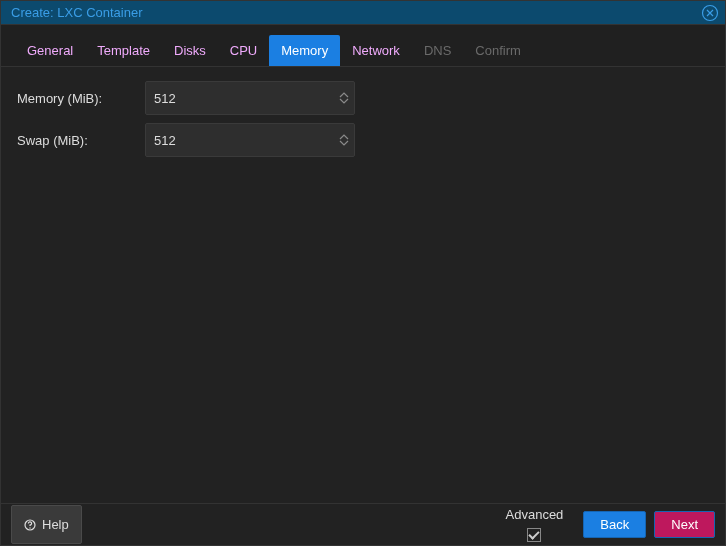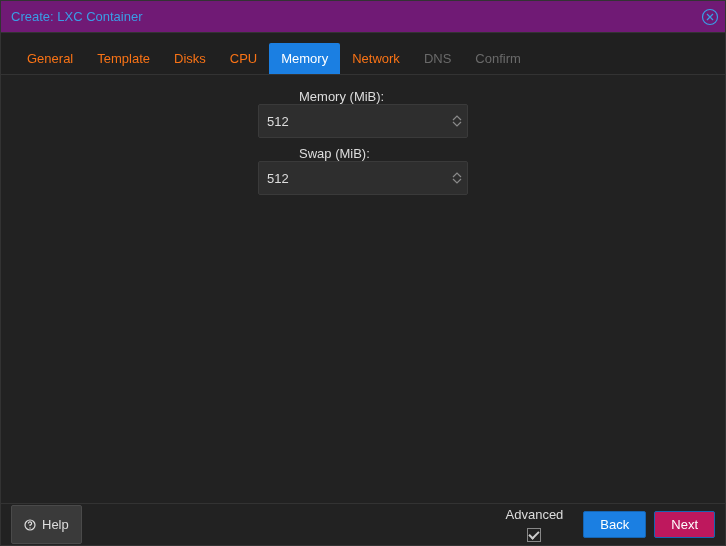--- a/index.html
+++ b/index.html
@@ -14,22 +14,22 @@
 }
 .window {
   width: 726px;
   height: 546px;
   background: #202020;
   display: flex;
   flex-direction: column;
   border: 1px solid #333;
 }
 .titlebar {
-  height: 32px;
-  background: #701a75;
+  height: 24px;
+  background: #0c4a6e;
   display: flex;
   align-items: center;
   padding: 0 10px;
   border-bottom: 1px solid #333;
   position: relative;
 }
 .title {
   color: #3a9de6;
   font-size: 13px;
 }
@@ -44,21 +44,21 @@
   color: #3a9de6;
 }
 .tabs {
   display: flex;
   padding: 10px 14px 0 14px;
   gap: 0;
   border-bottom: 1px solid #333;
 }
 .tab {
   padding: 8px 12px;
-  color: #f97316;
+  color: #f0abfc;
   cursor: pointer;
   font-size: 13px;
   border-radius: 2px 2px 0 0;
 }
 .tab.active {
   background: #1b7fe2;
   color: #fff;
 }
 .tab.disabled {
   color: #6a6a6a;
@@ -66,21 +66,20 @@
 }
 .content {
   flex: 1;
   padding: 14px 16px;
   background: #222;
 }
 .form-row {
   display: flex;
   align-items: center;
   margin-bottom: 8px;
-  flex-direction: column;
 }
 .form-label {
   width: 128px;
   color: #ddd;
   font-size: 13px;
 }
 .input-wrap {
   position: relative;
   width: 210px;
 }

